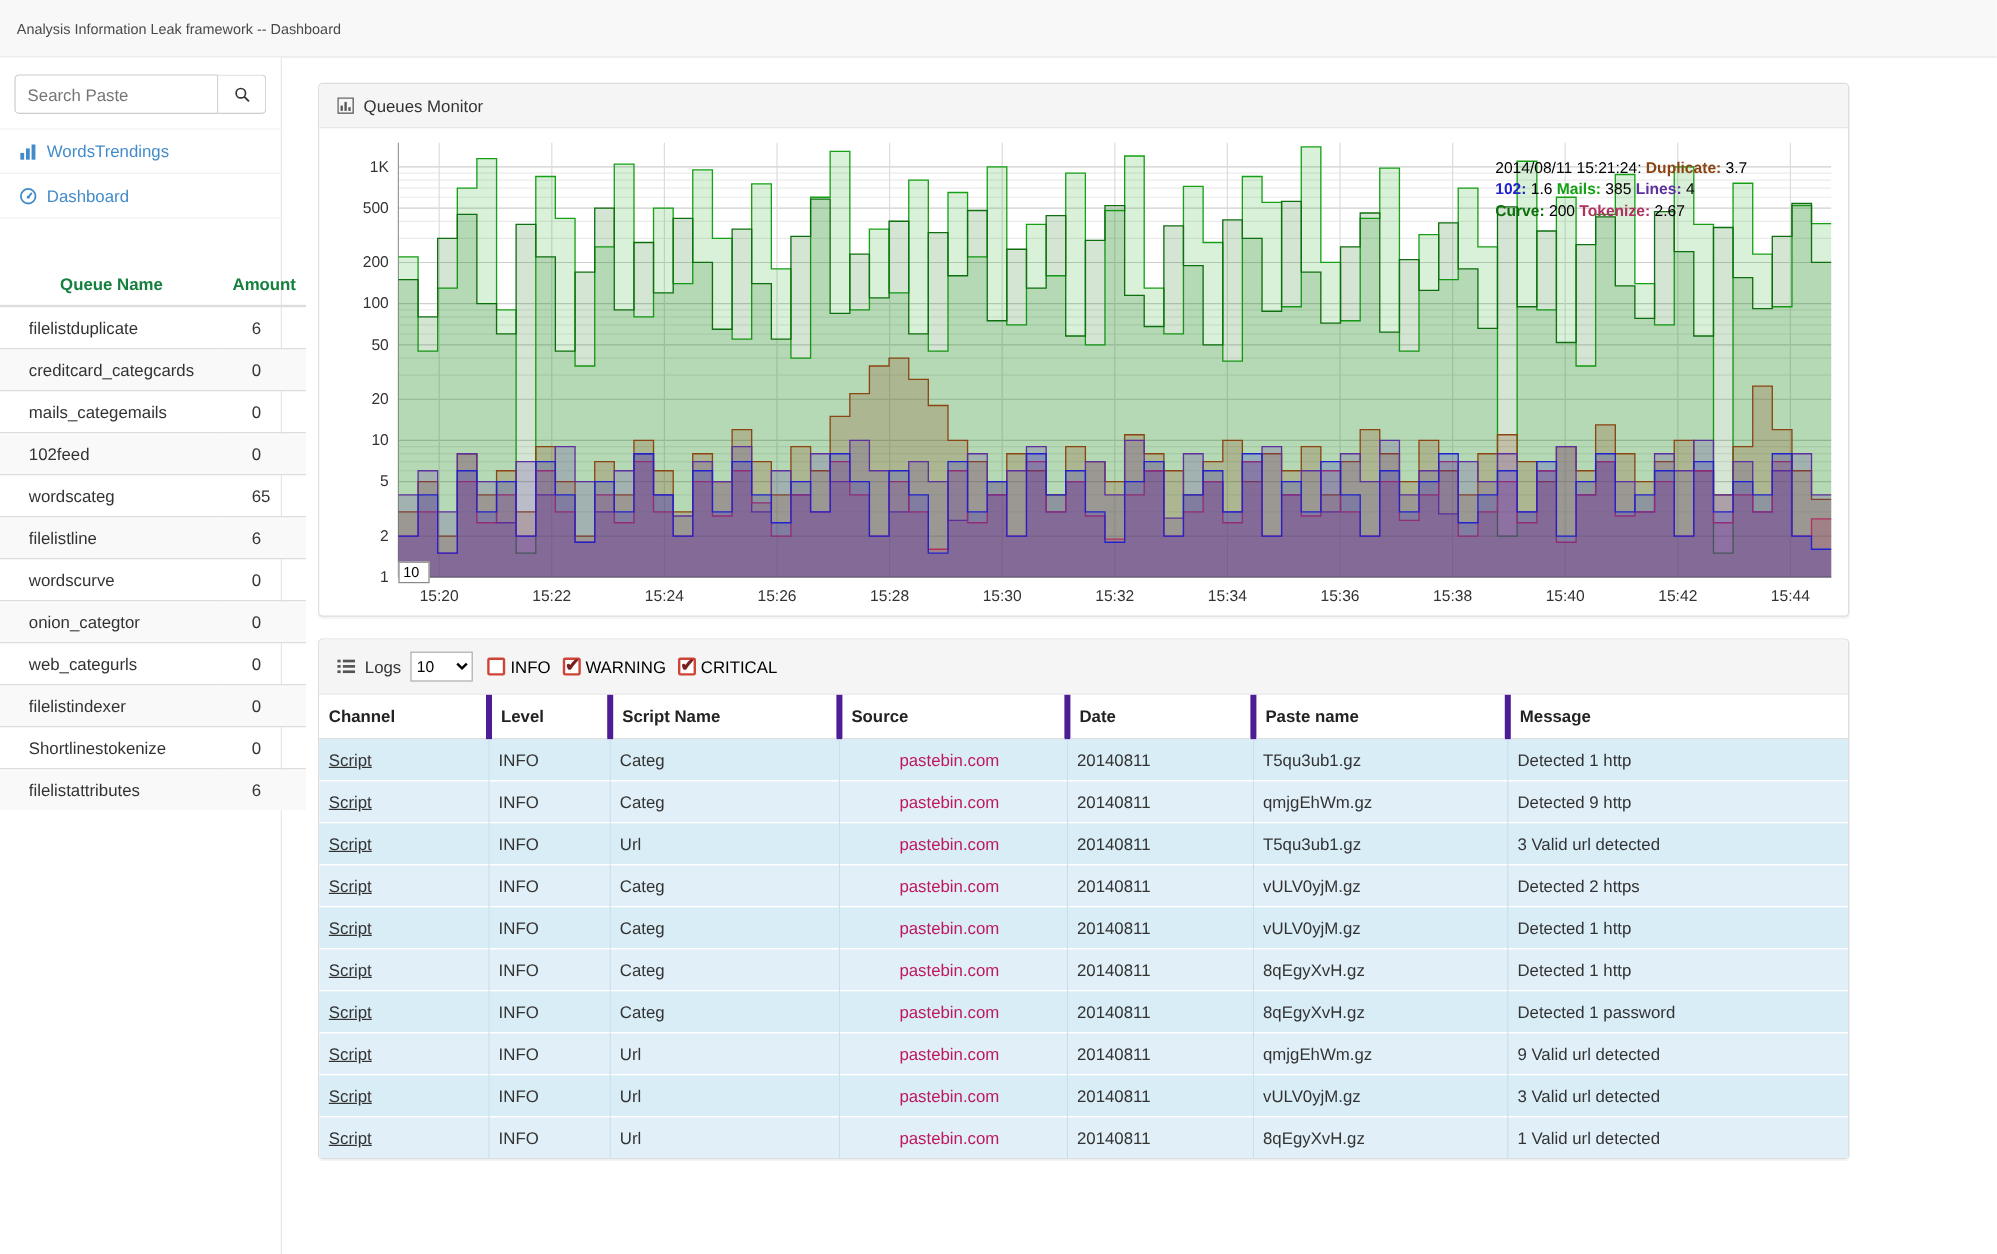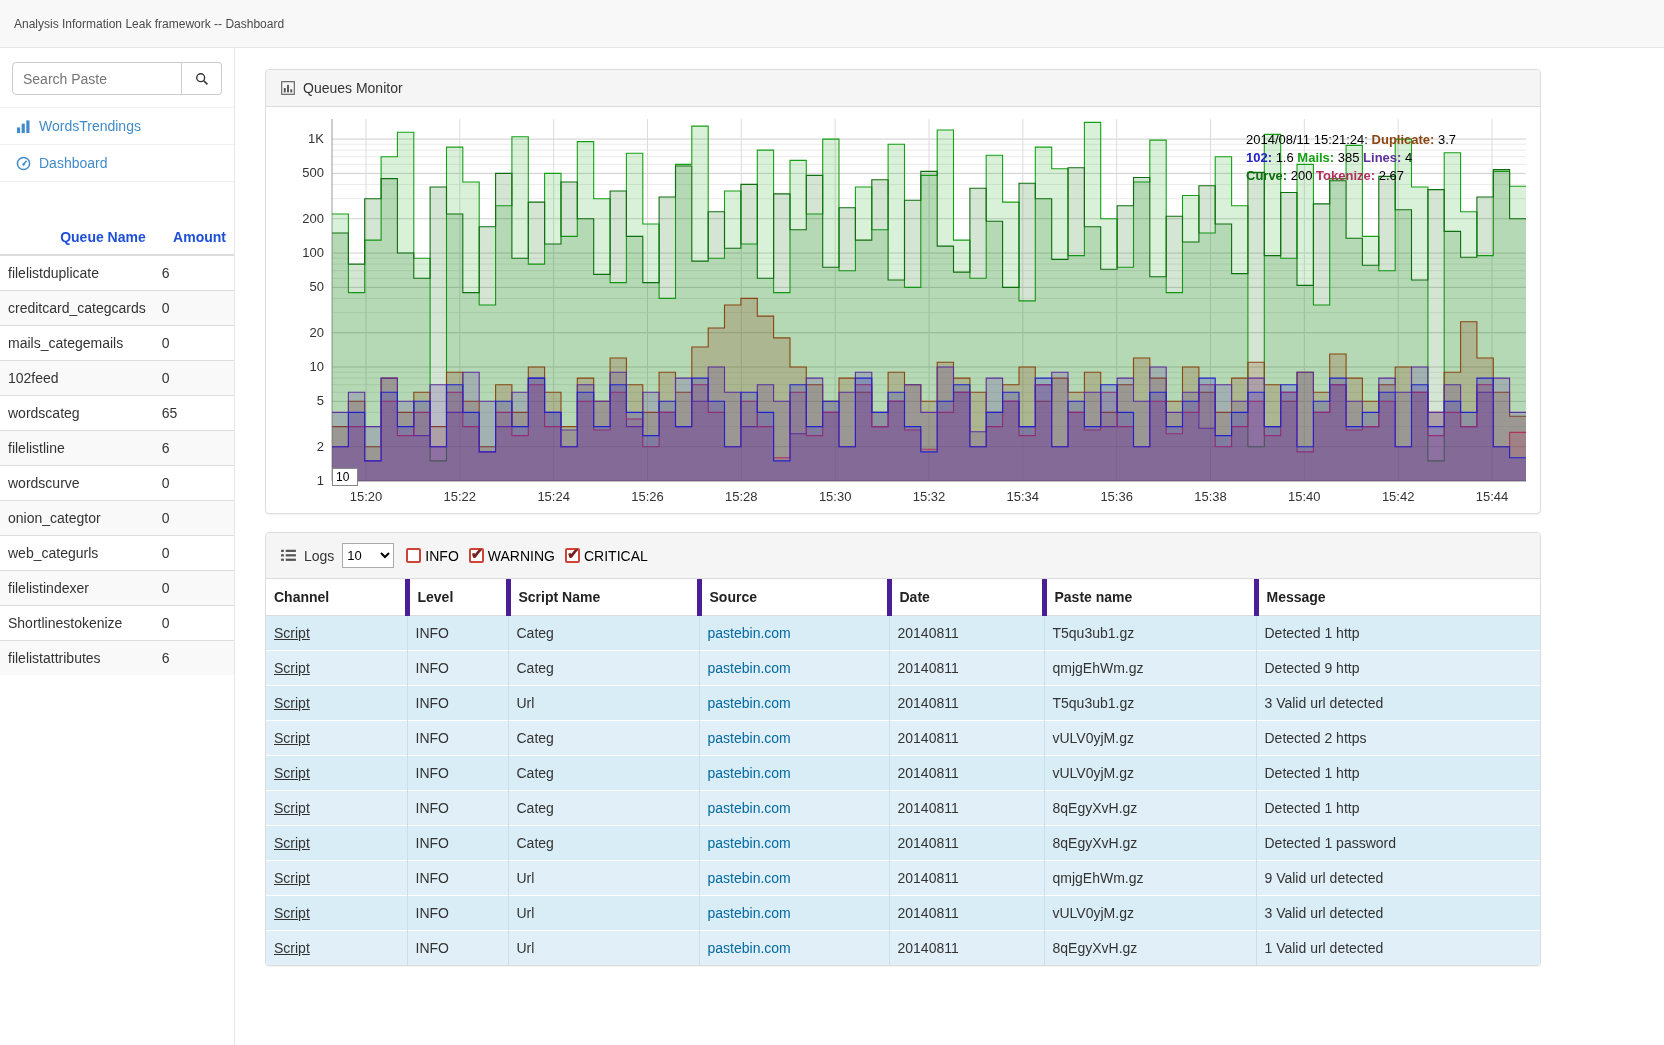--- a/index.html
+++ b/index.html
@@ -21,24 +21,24 @@
                       font-family: "Liberation Sans", sans-serif; }
   .search-row button { width: 40px; height: 33px; border: 1px solid #ccc; border-left: none;
                        background: #fff; border-radius: 0 4px 4px 0; cursor: pointer;
                        display: flex; align-items: center; justify-content: center; }
   .nav-item { display: flex; align-items: center; gap: 8px; padding: 10px 16px;
               color: #428bca; text-decoration: none; font-size: 14px; cursor: pointer;
               border-top: 1px solid #f0f0f0; }
   .nav-item:last-child { border-bottom: 1px solid #f0f0f0; }
 
   .queue-table { width: 100%; border-collapse: collapse; margin-top: 38px; }
-  .queue-table th { text-align: right; padding: 9px 8px; font-weight: bold; color: #1d4ed8;
+  .queue-table th { text-align: center; padding: 9px 8px; font-weight: bold; color: #15803d;
                     border-bottom: 2px solid #ddd; font-size: 14px; }
   .queue-table th:first-child { width: 150px; }
-  .queue-table td { padding: 9px 8px; border-top: 1px solid #ddd; font-size: 14px; color:#333; }
+  .queue-table td { padding: 9px 24px; border-top: 1px solid #ddd; font-size: 14px; color:#333; }
   .queue-table tbody tr:nth-child(even) { background: #f9f9f9; }
 
   
   .main { position: absolute; top: 48px; left: 236px; right: 0; bottom: 0; overflow: hidden; }
   .panel { width: 1276px; margin-left: 29px; background: #fff; border: 1px solid #ddd;
            border-radius: 4px; box-shadow: 0 1px 1px rgba(0,0,0,.05); }
   .panel-chart { margin-top: 21px; }
   .panel-logs  { margin-top: 18px; }
   .panel-heading { padding: 10px 15px; background: #f5f5f5; border-bottom: 1px solid #ddd;
                    border-radius: 4px 4px 0 0; font-size: 14px; color: #333;
@@ -74,21 +74,21 @@
                    font-size: 14px; }
   .logs-table th:first-child { border-left: none; }
   .logs-table th:nth-child(1){ width: 141px; } .logs-table th:nth-child(2){ width: 101px; }
   .logs-table th:nth-child(3){ width: 191px; } .logs-table th:nth-child(4){ width: 190px; }
   .logs-table th:nth-child(5){ width: 155px; } .logs-table th:nth-child(6){ width: 212px; }
   .logs-table td { padding: 9px 8px; font-size: 14px; color: #333;
                    border-left: 1px solid #c9dfeb; border-top: 1px solid #fff; }
   .logs-table td:first-child { border-left: none; text-decoration: underline; }
   .logs-table tbody tr:nth-child(odd)  { background: #d9edf7; }
   .logs-table tbody tr:nth-child(even) { background: #e1f0f8; }
-  .logs-table a { color: #0369a1; text-decoration: none; cursor: pointer; }
+  .logs-table a { color: #be185d; text-decoration: none; cursor: pointer; margin-left: 42px; }
 </style>
 </head>
 <body>
 
 <div class="topbar">
   <span class="app-title">Analysis Information Leak framework -- Dashboard</span>
 </div>
 
 <div class="sidebar">
   <div class="search-row">

